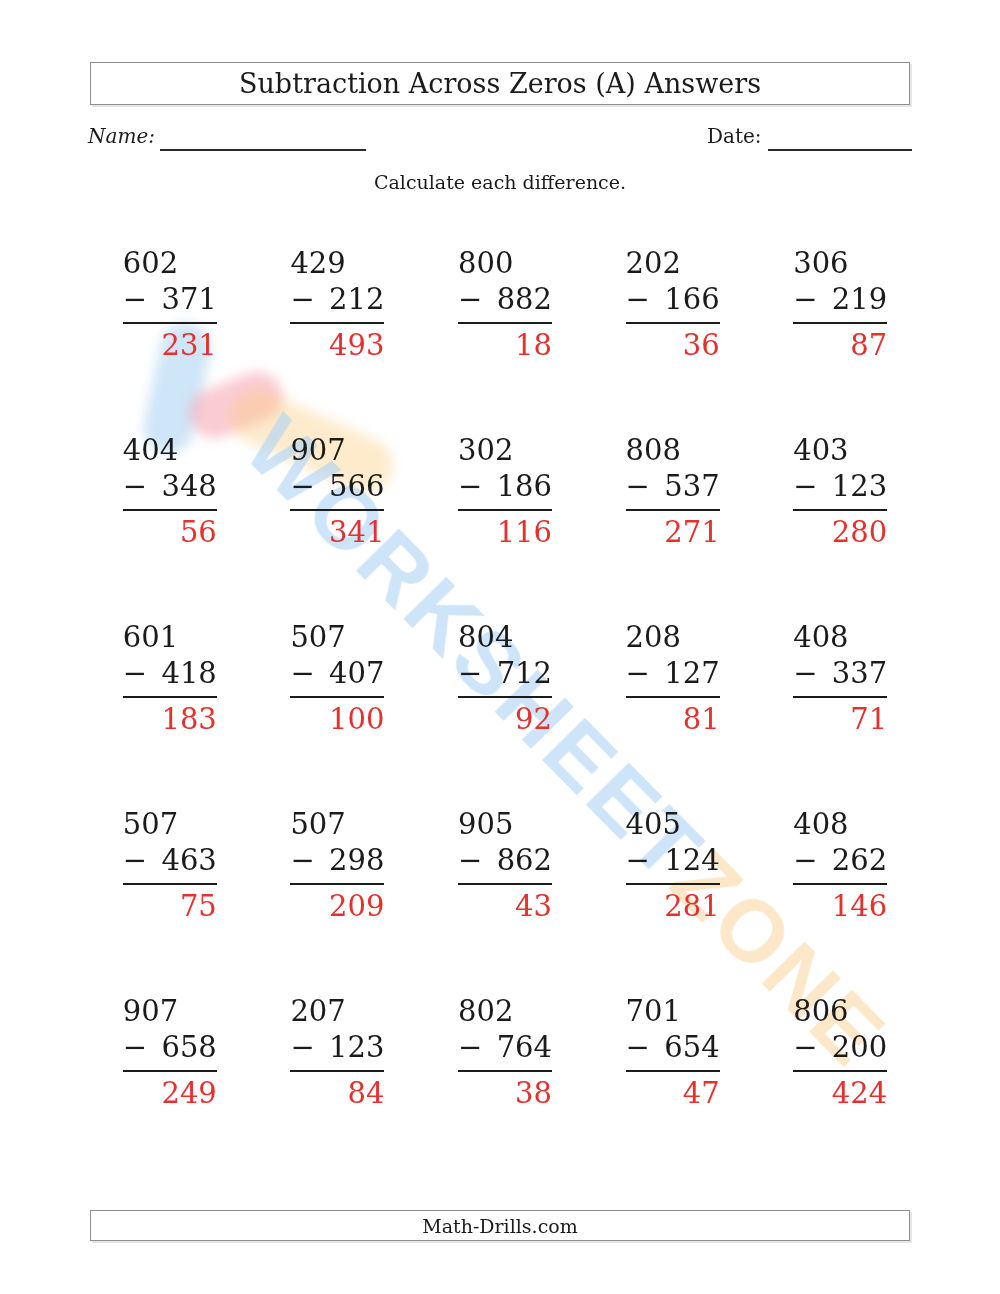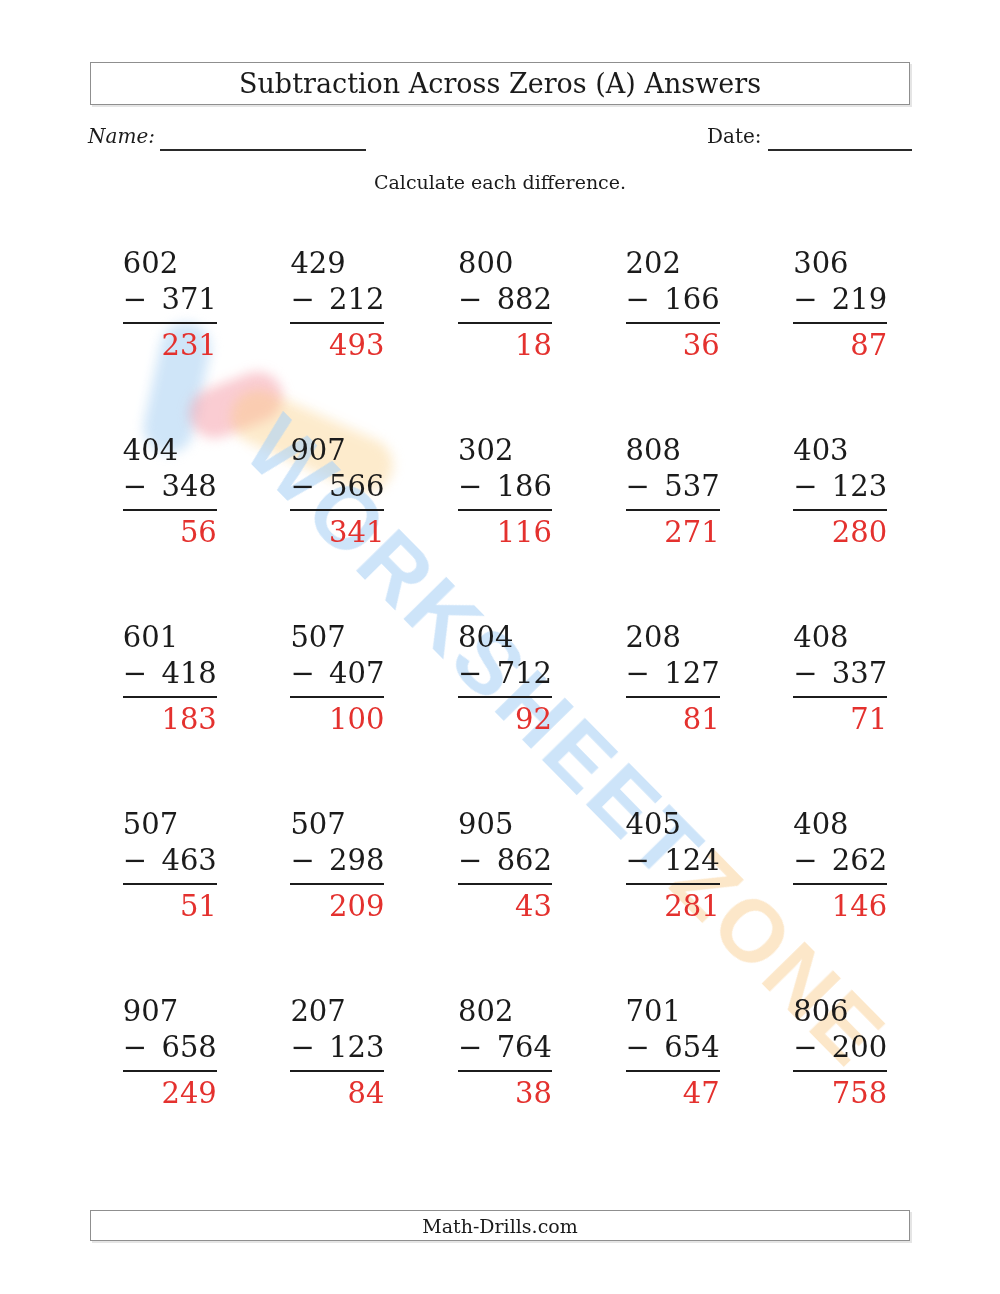--- a/index.html
+++ b/index.html
@@ -244,21 +244,21 @@
         </div>
         <div class="answer">71</div>
       </div>
 
       <div class="problem">
         <div class="minuend">507</div>
         <div class="sub-row">
           <span>−</span>
           <span>463</span>
         </div>
-        <div class="answer">51</div>
+        <div class="answer">75</div>
       </div>
 
       <div class="problem">
         <div class="minuend">507</div>
         <div class="sub-row">
           <span>−</span>
           <span>298</span>
         </div>
         <div class="answer">209</div>
       </div>
@@ -325,21 +325,21 @@
         </div>
         <div class="answer">47</div>
       </div>
 
       <div class="problem">
         <div class="minuend">806</div>
         <div class="sub-row">
           <span>−</span>
           <span>200</span>
         </div>
-        <div class="answer">758</div>
+        <div class="answer">424</div>
       </div>
 
     </div>
 
     <div class="footer-box">
       <span>Math-Drills.com</span>
     </div>
 
   </div>
 </div>

